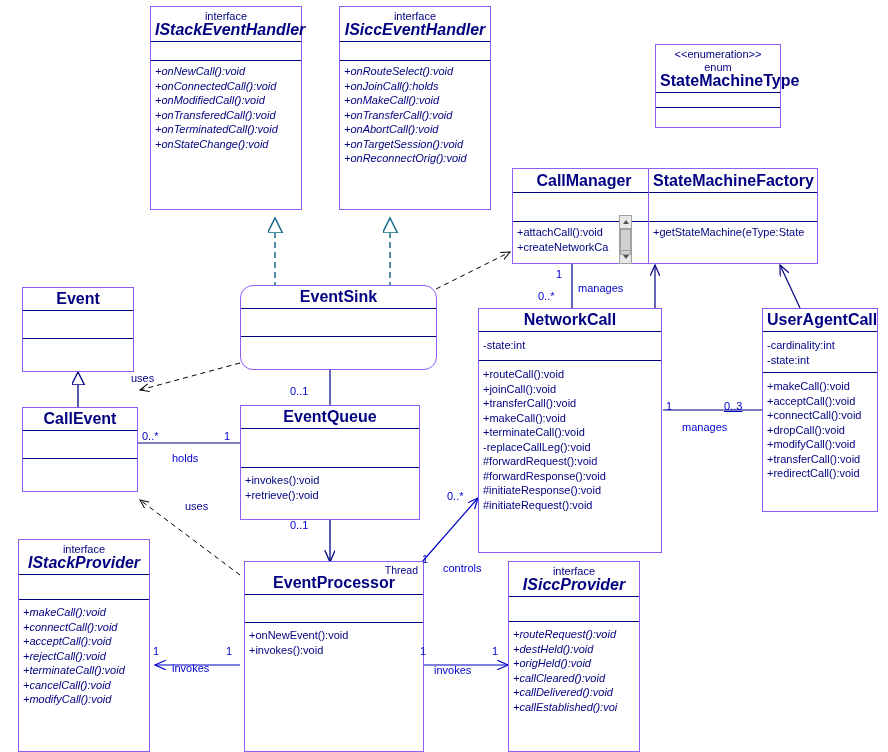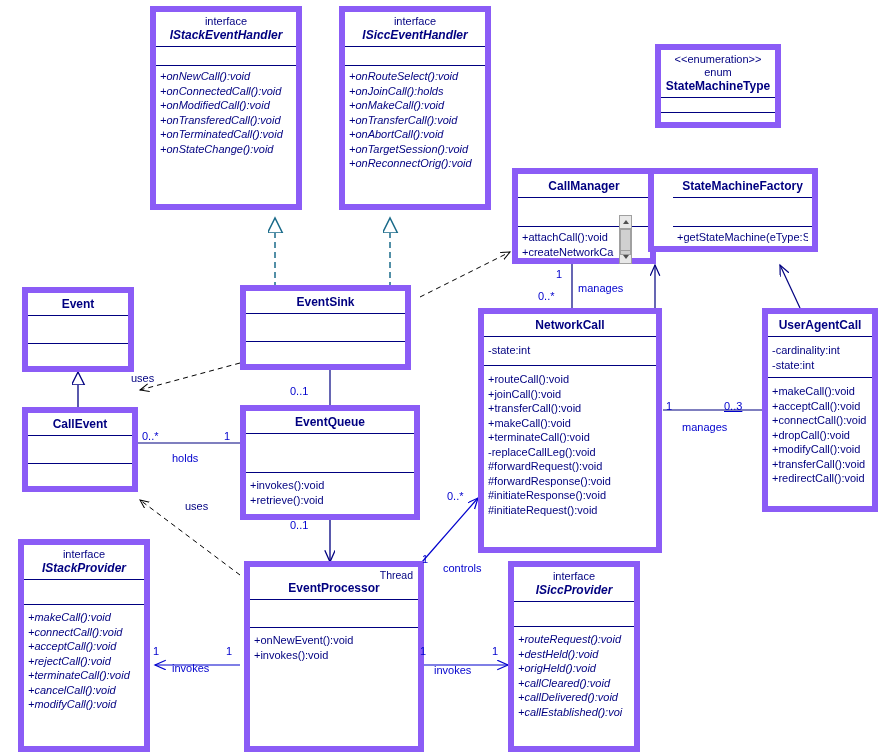--- a/index.html
+++ b/index.html
@@ -24,39 +24,39 @@
   }
   svg.lines {
     position: absolute;
     left: 0; top: 0;
     width: 888px;
     height: 752px;
     pointer-events: none;
   }
   .uml-box {
     position: absolute;
-    border: 6px solid #8b5cf6;
+    border: 1px solid #8b5cf6;
     background: #ffffff;
     box-sizing: border-box;
     color: #000080;
     z-index: 3;
   }
   .uml-header {
     text-align: center;
     padding: 3px 4px 4px 4px;
     box-sizing: border-box;
   }
   .stereo {
     font-size: 11px;
     font-style: normal;
     line-height: 13px;
   }
   .cls-name {
     font-weight: bold;
-    font-size: 12px;
+    font-size: 16px;
     line-height: 14px;
   }
   .cls-name.italic {
     font-style: italic;
   }
   .thread-tag {
     position: absolute;
     right: 5px;
     top: 2px;
     font-size: 10.5px;
@@ -255,21 +255,21 @@
   <div class="scrollbar" style="left:619px; top:215px; height:49px;">
     <div class="arrow">
         <span class="tri up"></span>
       </div>
     <div class="thumb"></div>
     <div class="arrow bottom">
         <span class="tri down"></span>
       </div>
   </div>
 
-  <div class="uml-box" style="left:648px; top:168px; width:170px; height:84px;padding-left:19px;">
+  <div class="uml-box" style="left:648px; top:168px; width:170px; height:96px;">
     <div class="uml-header" style="padding-top:5px;">
       <div class="cls-name">StateMachineFactory</div>
     </div>
     <div class="sep"></div>
     <div class="compartment empty-comp" style="height:28px;"></div>
     <div class="sep"></div>
     <div class="compartment">
       <div>+getStateMachine(eType:State</div>
     </div>
   </div>
@@ -277,21 +277,21 @@
   <div class="uml-box" style="left:22px; top:287px; width:112px; height:85px;">
     <div class="uml-header" style="padding-top:4px;">
       <div class="cls-name">Event</div>
     </div>
     <div class="sep"></div>
     <div class="compartment empty-comp" style="height:27px;"></div>
     <div class="sep"></div>
     <div class="compartment empty-comp" style="height:28px;"></div>
   </div>
 
-  <div class="uml-box" style="left:240px; top:285px; width:171px; height:85px;">
+  <div class="uml-box" style="left:240px; top:285px; width:197px; height:85px;border-radius:13px;">
     <div class="uml-header" style="padding-top:4px;">
       <div class="cls-name">EventSink</div>
     </div>
     <div class="sep"></div>
     <div class="compartment empty-comp" style="height:27px;"></div>
     <div class="sep"></div>
     <div class="compartment empty-comp" style="height:28px;"></div>
   </div>
 
   <div class="uml-box" style="left:478px; top:308px; width:184px; height:245px;">

